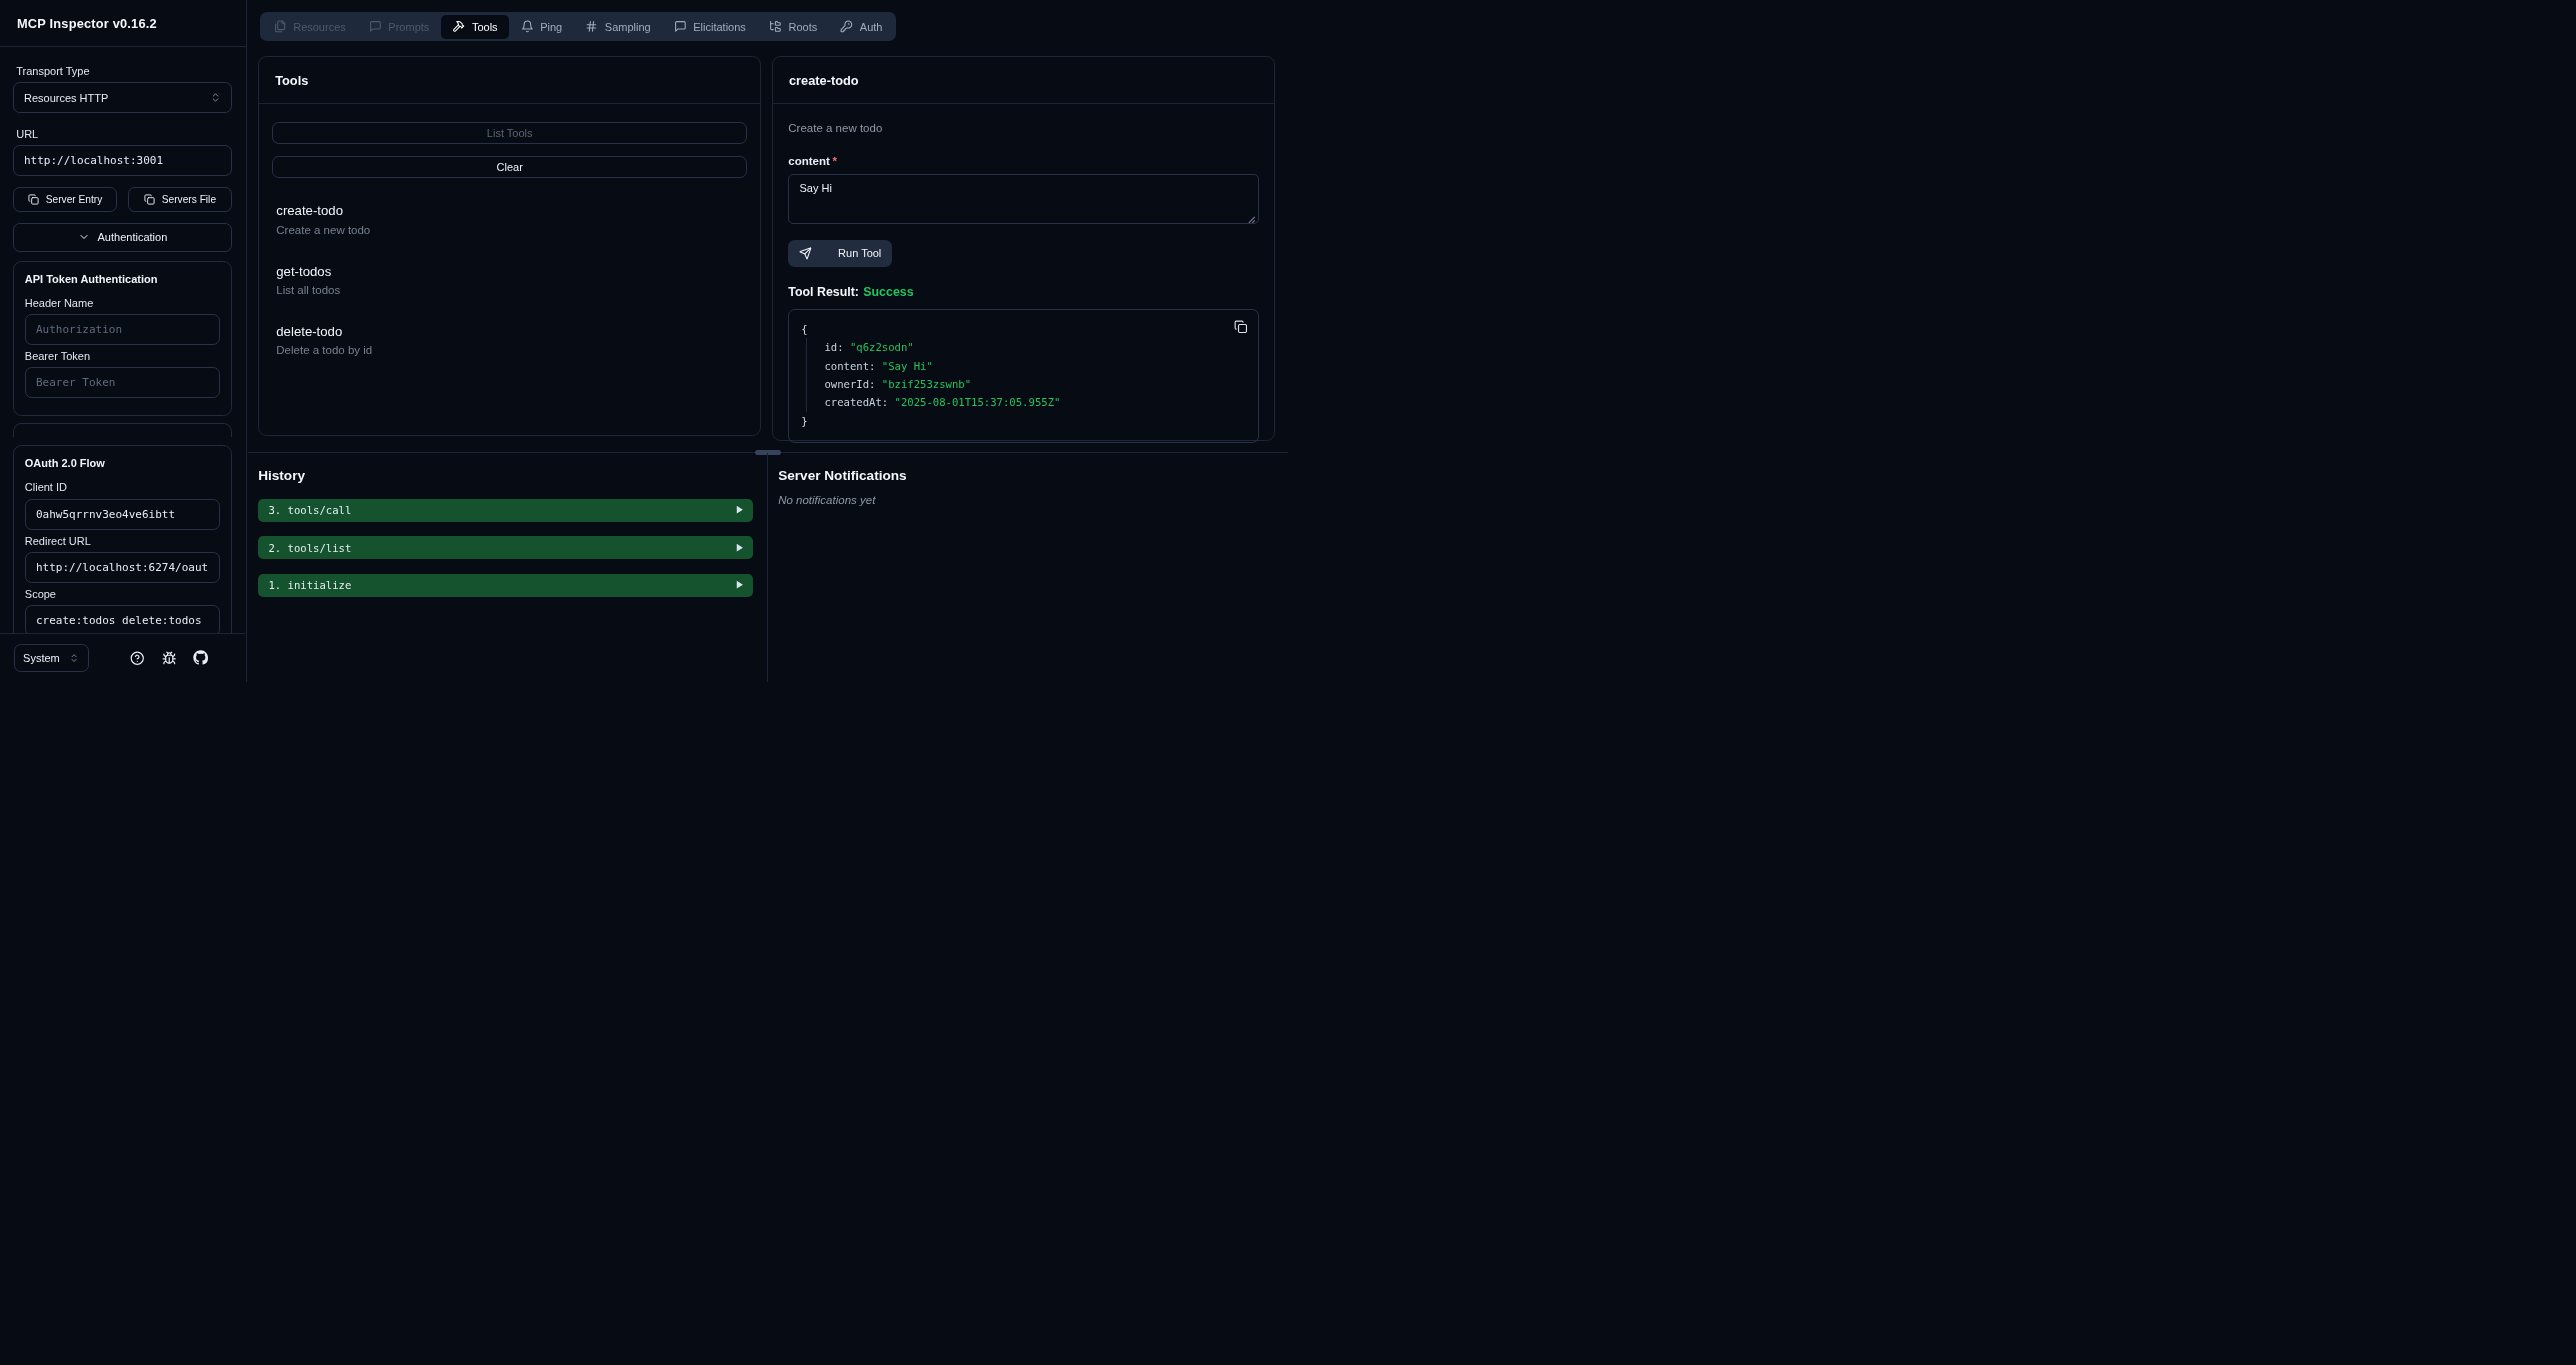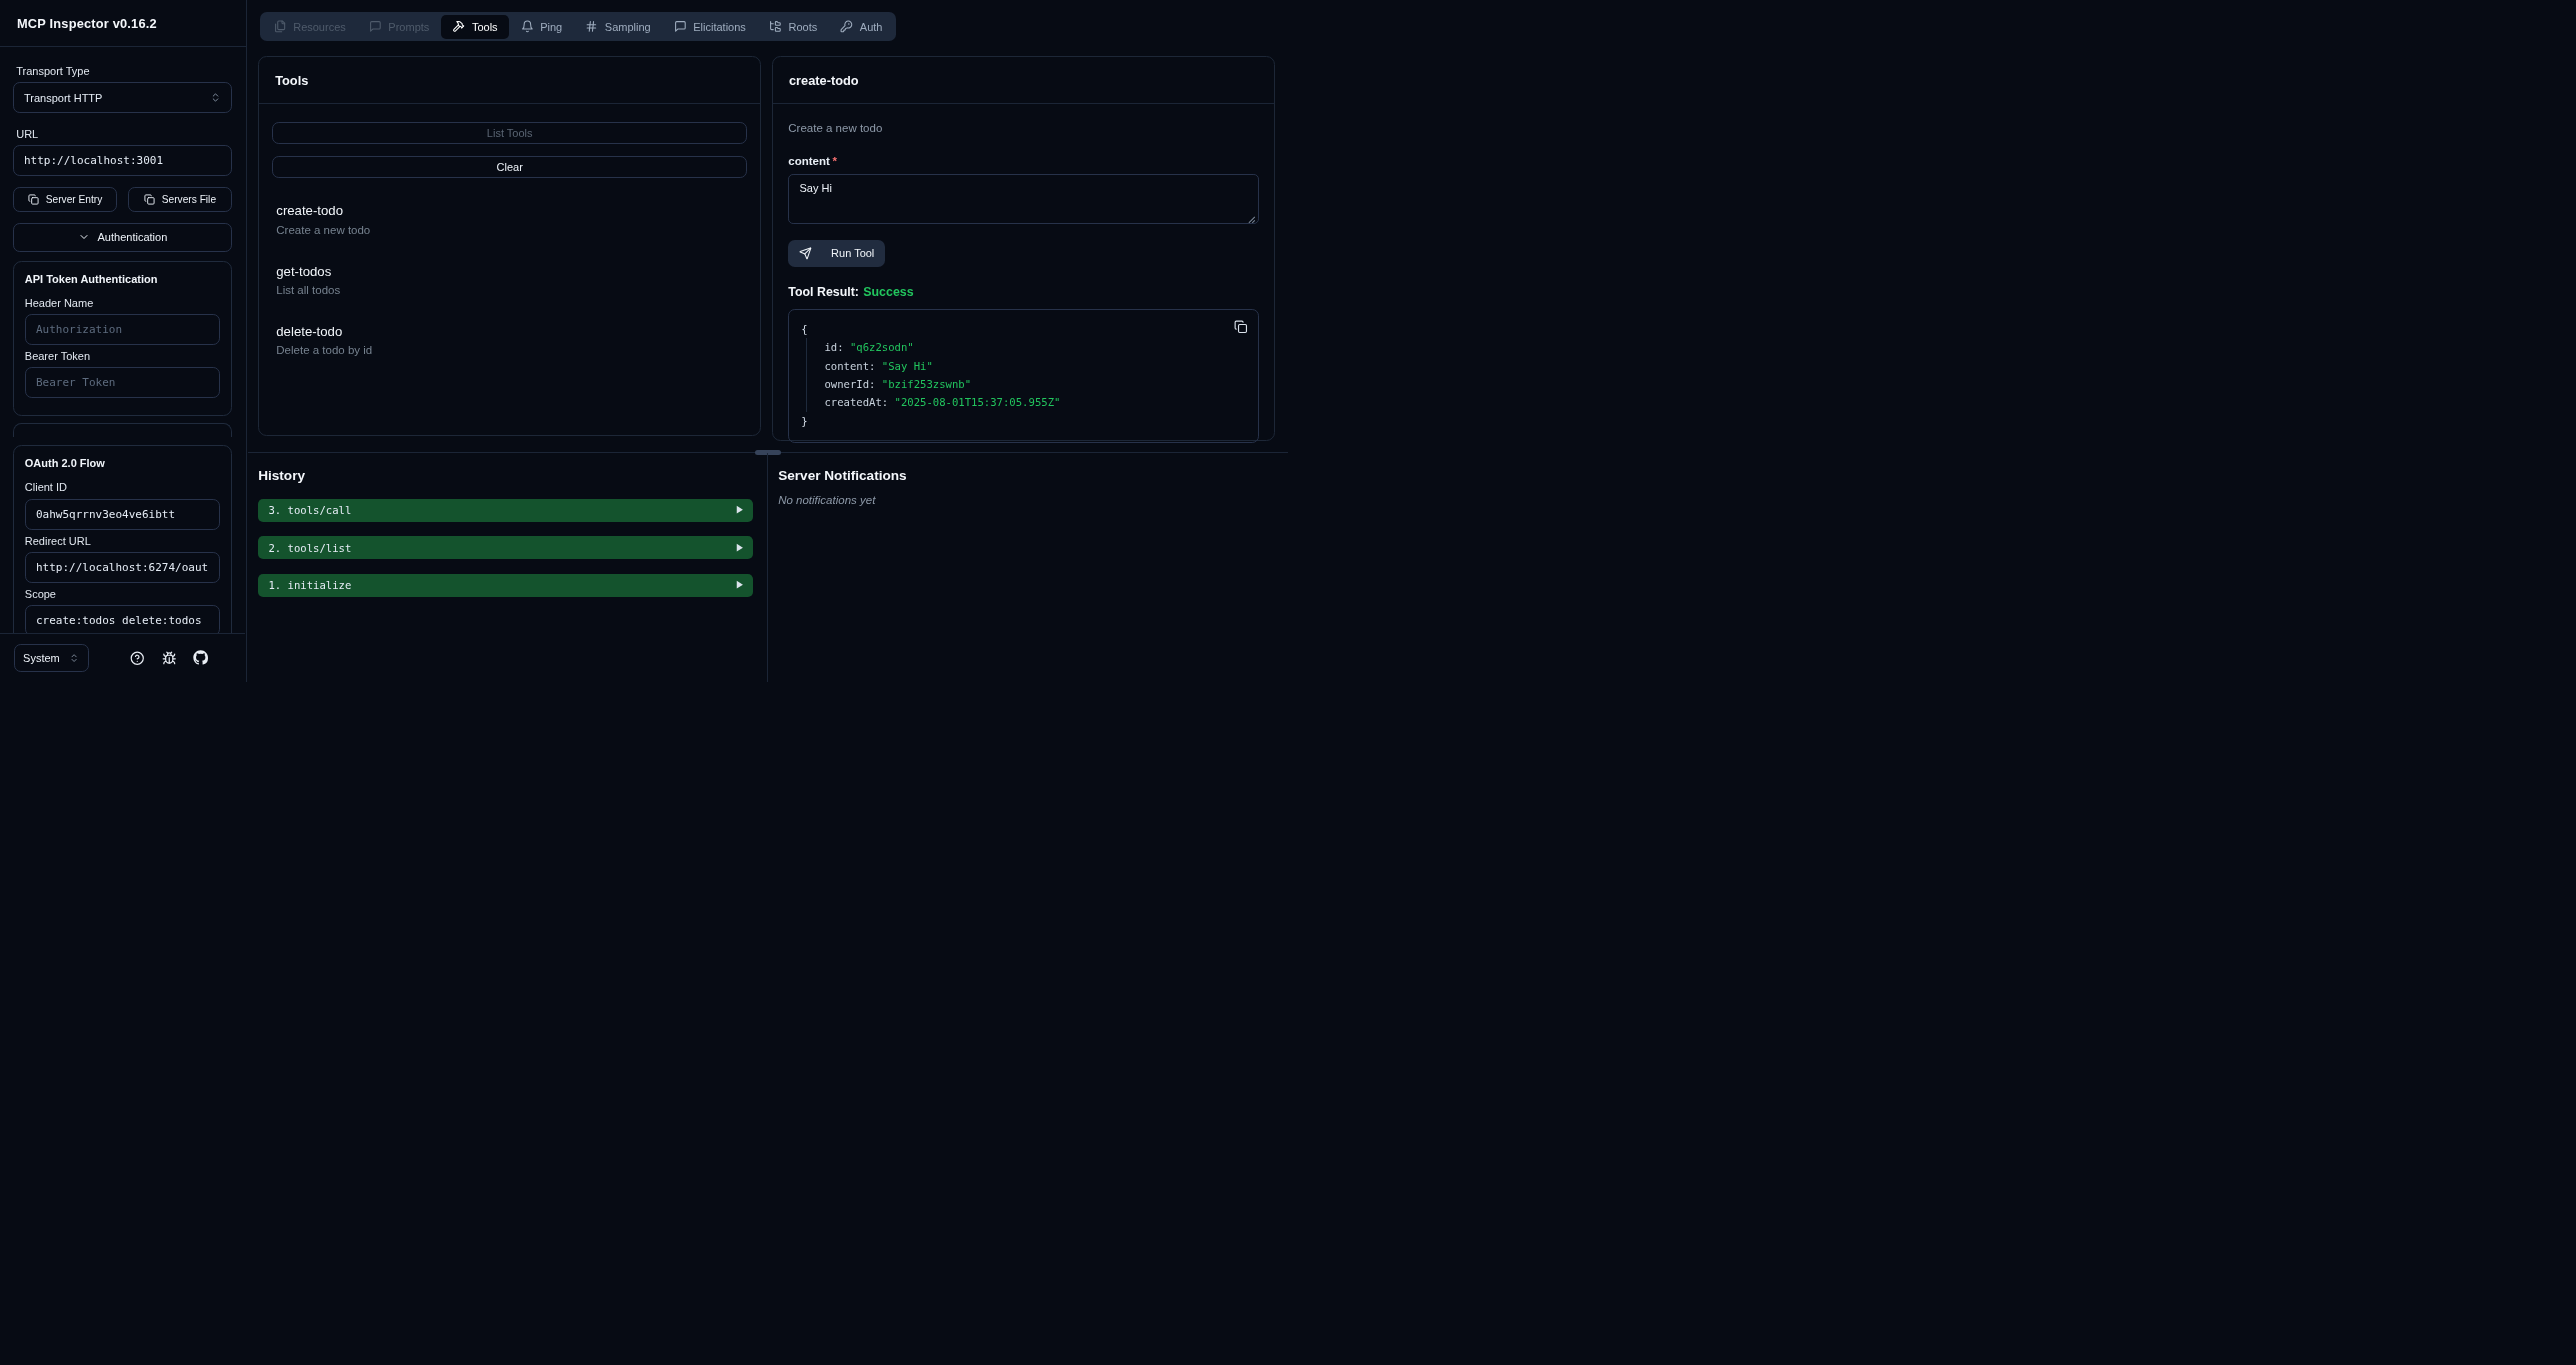--- a/index.html
+++ b/index.html
@@ -70,21 +70,21 @@
   .detail-panel .panel-b{padding:10.2px 15.3px;}
   .detail-desc{font-size:11.5px;color:#8d99a8;margin-top:7.7px;}
   .param-label{margin-top:21px;font-size:11.5px;font-weight:600;color:#e8eef5;}
   .param-label .req{color:#f87171;margin-left:2.6px;}
   .ta-wrap{position:relative;margin-top:6.8px;}
   textarea.content{box-sizing:border-box;width:100%;height:50px;background:transparent;border:0.9px solid #27324a;
             border-radius:5.1px;color:#eef3f9;font-family:"Liberation Sans",sans-serif;font-size:11px;
             padding:7.7px 10.2px;resize:none;outline:none;}
   .ta-grip{position:absolute;right:2.6px;bottom:3.4px;color:#7d8a9a;pointer-events:none;}
   .run-btn{margin-top:13.6px;height:26.4px;padding:0 11px;background:#212c3f;border:none;border-radius:6.8px;
-           color:#f2f6fa;font-family:inherit;font-size:11px;font-weight:500;display:flex;align-items:center;gap:19px;cursor:pointer;}
+           color:#f2f6fa;font-family:inherit;font-size:11px;font-weight:500;display:flex;align-items:center;gap:26px;cursor:pointer;}
   .result-line{margin-top:18px;font-size:12.4px;font-weight:700;color:#f4f7fb;}
   .result-line .status{color:#22c55e;margin-left:4.3px;}
   .code-block{position:relative;margin-top:10.2px;border:0.9px solid #27324a;border-radius:6.8px;padding:10.2px 12px 12px 12px;
               font-family:"DejaVu Sans Mono",monospace;font-size:10.6px;line-height:18.3px;color:#d4dde8;}
   .copy-btn{position:absolute;top:10.2px;right:10.2px;color:#dbe3ec;cursor:pointer;}
   .json-inner{margin-left:5.1px;border-left:0.9px solid #1e2a3c;padding-left:17px;}
   .jkey{color:#c9d3de;}
   .jval{color:#22c55e;}
 
   .h-resizer{position:absolute;left:0;right:0;top:452px;border-top:0.9px solid #1b2536;cursor:row-resize;}
@@ -104,21 +104,21 @@
 <body>
 
 <aside class="sidebar">
   <div class="sb-header">
     <span>MCP Inspector v0.16.2</span>
   </div>
 
   <div class="sb-body">
     <div class="sb-label mt21">Transport Type</div>
     <div class="control">
-      <span class="cv">Transport HTTP</span>
+      <span class="cv">Resources HTTP</span>
       <svg class="ic chev" width="11" height="11" viewBox="0 0 24 24">
           <path d="m7 15 5 5 5-5"></path>
           <path d="m7 9 5-5 5 5"></path>
         </svg>
     </div>
 
     <div class="sb-label mt17">URL</div>
     <input class="input" value="http://localhost:3001" style="">
 
     <div class="btn-row">

